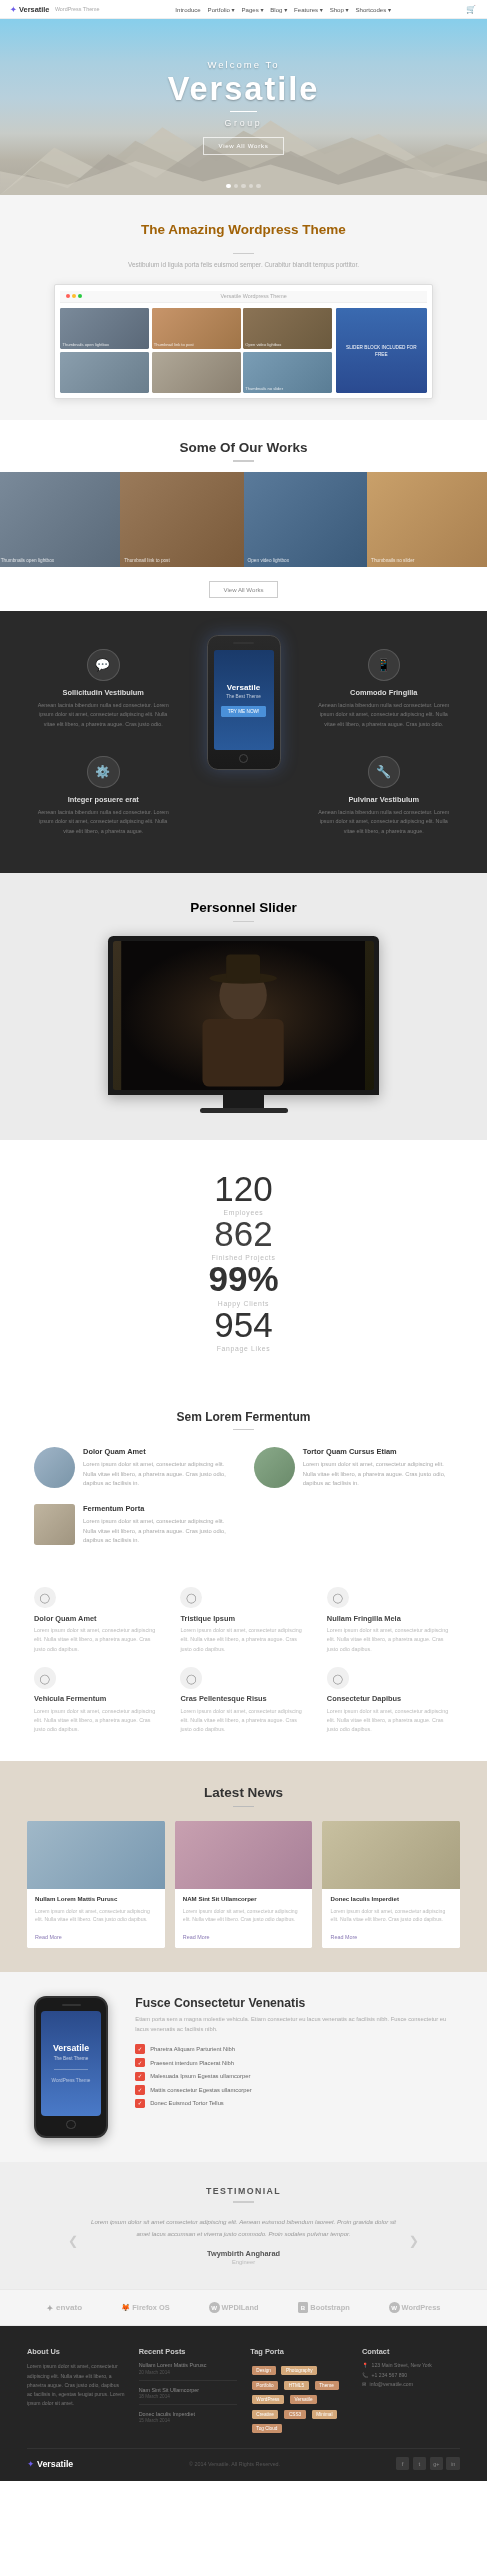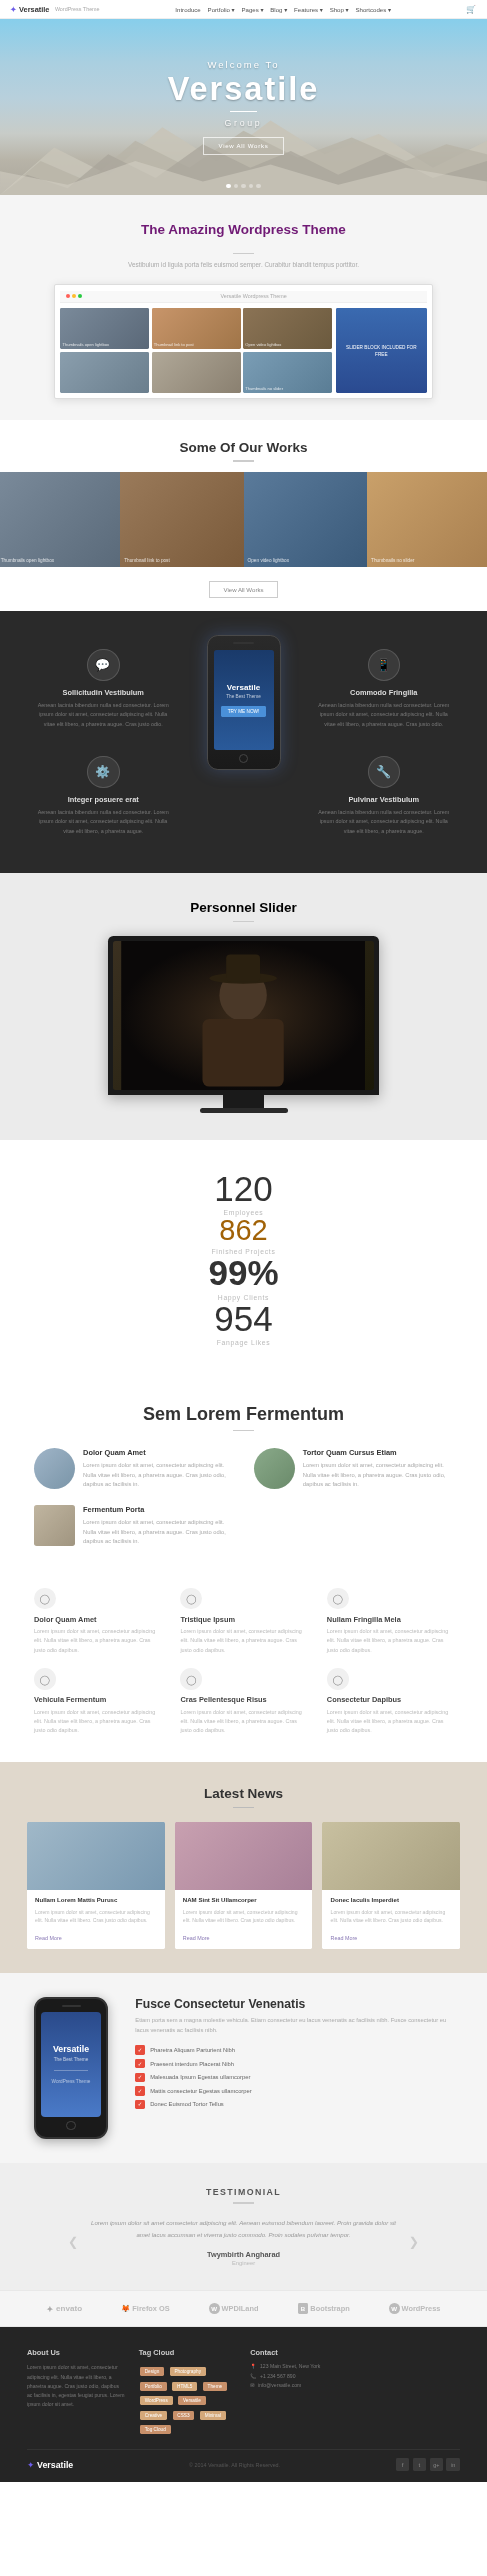--- a/index.html
+++ b/index.html
@@ -43,21 +43,21 @@
   <div style="position:absolute;bottom:6.8px;display:flex;gap:3.4px;z-index:2;">
     <div style="width:4.1px;height:4.1px;border-radius:50%;background:#fff;"></div>
     <div style="width:4.1px;height:4.1px;border-radius:50%;background:rgba(255,255,255,0.4);"></div>
     <div style="width:4.1px;height:4.1px;border-radius:50%;background:rgba(255,255,255,0.4);"></div>
     <div style="width:4.1px;height:4.1px;border-radius:50%;background:rgba(255,255,255,0.4);"></div>
     <div style="width:4.1px;height:4.1px;border-radius:50%;background:rgba(255,255,255,0.4);"></div>
   </div>
 </section>
 
 <section style="padding:27px 54px 20.3px;text-align:center;background:#f5f5f5;">
-  <h2 style="font-size:13.5px;font-weight:600;color:#701a75;margin-bottom:16px;">The Amazing Wordpress Theme</h2>
+  <h2 style="font-size:13.5px;font-weight:600;color:#a16207;margin-bottom:16px;">The Amazing Wordpress Theme</h2>
   <div style="width:20.3px;height:1.4px;background:#ccc;margin:5.4px auto;"></div>
   <p style="font-size:6.4px;color:#aaa;line-height:1.7;max-width:257px;margin:0 auto 13.5px;">Vestibulum id ligula porta felis euismod semper. Curabitur blandit tempus porttitor.</p>
 
   <div style="background:#fff;border:0.7px solid #ddd;border-radius:2px;padding:5.4px;box-shadow:0 1.4px 8.1px rgba(0,0,0,0.1);">
     <div style="background:#f8f8f8;border-bottom:0.7px solid #eee;padding:2.7px 5.4px;display:flex;align-items:center;gap:4.1px;margin-bottom:5.4px;">
       <div style="display:flex;gap:2px;">
         <div style="width:4.1px;height:4.1px;border-radius:50%;background:#ff5f57;"></div>
         <div style="width:4.1px;height:4.1px;border-radius:50%;background:#ffbd2e;"></div>
         <div style="width:4.1px;height:4.1px;border-radius:50%;background:#28ca41;"></div>
       </div>
@@ -180,35 +180,35 @@
     <div style="width:88px;height:5.4px;background:#2a2a2a;margin:0 auto;border-radius:2.7px;"></div>
   </div>
 </section>
 
 <section style="padding:30.5px 41px;background:#fff;display:flex;justify-content:space-around;text-align:center;flex-direction:column;">
   <div>
     <div style="font-size:35px;font-weight:300;color:#333;line-height:1;">120</div>
     <div style="font-size:6.8px;color:#bbb;margin-top:3.4px;letter-spacing:0.7px;">Employees</div>
   </div>
   <div>
-    <div style="font-size:29px;font-weight:300;color:#a16207;line-height:1;">862</div>
+    <div style="font-size:35px;font-weight:300;color:#404040;line-height:1;">862</div>
     <div style="font-size:6.8px;color:#bbb;margin-top:3.4px;letter-spacing:0.7px;">Finished Projects</div>
   </div>
   <div>
     <div style="font-size:35px;font-weight:700;color:#333;line-height:1;">99%</div>
     <div style="font-size:6.8px;color:#bbb;margin-top:3.4px;letter-spacing:0.7px;">Happy Clients</div>
   </div>
   <div>
     <div style="font-size:35px;font-weight:300;color:#333;line-height:1;">954</div>
     <div style="font-size:6.8px;color:#bbb;margin-top:3.4px;letter-spacing:0.7px;">Fanpage Likes</div>
   </div>
 </section>
 
 <section style="padding:27px 34px;background:#fff;">
-  <h2 style="text-align:center;font-size:18px;font-weight:600;color:#333;margin-bottom:4.1px;">Sem Lorem Fermentum</h2>
+  <h2 style="text-align:center;font-size:12px;font-weight:600;color:#333;margin-bottom:4.1px;">Sem Lorem Fermentum</h2>
   <div style="width:20.3px;height:1.4px;background:#ccc;margin:5.4px auto 17px;"></div>
 
   <div style="display:grid;grid-template-columns:1fr 1fr;gap:15px 20.3px;">
     <div style="display:flex;gap:8.1px;align-items:flex-start;">
       <div style="width:41px;height:41px;border-radius:50%;background:linear-gradient(135deg,#a0b5c8,#7a95a8);flex-shrink:0;"></div>
       <div>
         <div style="font-size:7.4px;font-weight:600;color:#333;margin-bottom:3.4px;">Dolor Quam Amet</div>
         <p style="font-size:5.8px;color:#aaa;line-height:1.7;">Lorem ipsum dolor sit amet, consectetur adipiscing elit. Nulla vitae elit libero, a pharetra augue. Cras justo odio, dapibus ac facilisis in.</p>
       </div>
     </div>
@@ -378,23 +378,38 @@
 </section>
 
 <footer style="background:#252525;padding:20.3px 27px 10.2px;">
   <div style="display:grid;grid-template-columns:1fr 1fr 1fr 1fr;gap:13.5px;margin-bottom:13.5px;">
 
     <div>
       <h4 style="font-size:7.4px;font-weight:600;color:#ccc;margin-bottom:6.8px;">About Us</h4>
       <p style="font-size:5.1px;color:#777;line-height:1.8;">Lorem ipsum dolor sit amet, consectetur adipiscing elit. Nulla vitae elit libero, a pharetra augue. Cras justo odio, dapibus ac facilisis in, egestas feugiat purus. Lorem ipsum dolor sit amet.</p>
     </div>
 
-
-    <div>
-      <h4 style="font-size:7.4px;font-weight:600;color:#ccc;margin-bottom:6.8px;">Tag Cloud</h4>
+    <div>
+      <h4 style="font-size:7.4px;font-weight:600;color:#ccc;margin-bottom:6.8px;">Recent Posts</h4>
+      <div style="margin-bottom:5.4px;border-bottom:0.7px solid #333;padding-bottom:5.4px;">
+        <div style="font-size:5.4px;color:#888;cursor:pointer;margin-bottom:1.4px;">Nullam Lorem Mattis Purusc</div>
+        <div style="font-size:4.7px;color:#555;">20 March 2014</div>
+      </div>
+      <div style="margin-bottom:5.4px;border-bottom:0.7px solid #333;padding-bottom:5.4px;">
+        <div style="font-size:5.4px;color:#888;cursor:pointer;margin-bottom:1.4px;">Nam Sint Sit Ullamcorper</div>
+        <div style="font-size:4.7px;color:#555;">18 March 2014</div>
+      </div>
+      <div>
+        <div style="font-size:5.4px;color:#888;cursor:pointer;margin-bottom:1.4px;">Donec Iaculis Imperdiet</div>
+        <div style="font-size:4.7px;color:#555;">15 March 2014</div>
+      </div>
+    </div>
+
+    <div>
+      <h4 style="font-size:7.4px;font-weight:600;color:#ccc;margin-bottom:6.8px;">Tag Porta</h4>
       <div>
         <span style="display:inline-block;background:#c8906a;color:#fff;font-size:4.7px;padding:2px 4.7px;margin:1.4px;border-radius:1.4px;cursor:pointer;">Design</span>
         <span style="display:inline-block;background:#d4a87a;color:#fff;font-size:4.7px;padding:2px 4.7px;margin:1.4px;border-radius:1.4px;cursor:pointer;">Photography</span>
         <span style="display:inline-block;background:#c8906a;color:#fff;font-size:4.7px;padding:2px 4.7px;margin:1.4px;border-radius:1.4px;cursor:pointer;">Portfolio</span>
         <span style="display:inline-block;background:#d4a87a;color:#fff;font-size:4.7px;padding:2px 4.7px;margin:1.4px;border-radius:1.4px;cursor:pointer;">HTML5</span>
         <span style="display:inline-block;background:#c8906a;color:#fff;font-size:4.7px;padding:2px 4.7px;margin:1.4px;border-radius:1.4px;cursor:pointer;">Theme</span>
         <span style="display:inline-block;background:#d4a87a;color:#fff;font-size:4.7px;padding:2px 4.7px;margin:1.4px;border-radius:1.4px;cursor:pointer;">WordPress</span>
         <span style="display:inline-block;background:#c8906a;color:#fff;font-size:4.7px;padding:2px 4.7px;margin:1.4px;border-radius:1.4px;cursor:pointer;">Versatile</span>
         <span style="display:inline-block;background:#d4a87a;color:#fff;font-size:4.7px;padding:2px 4.7px;margin:1.4px;border-radius:1.4px;cursor:pointer;">Creative</span>
         <span style="display:inline-block;background:#c8906a;color:#fff;font-size:4.7px;padding:2px 4.7px;margin:1.4px;border-radius:1.4px;cursor:pointer;">CSS3</span>

